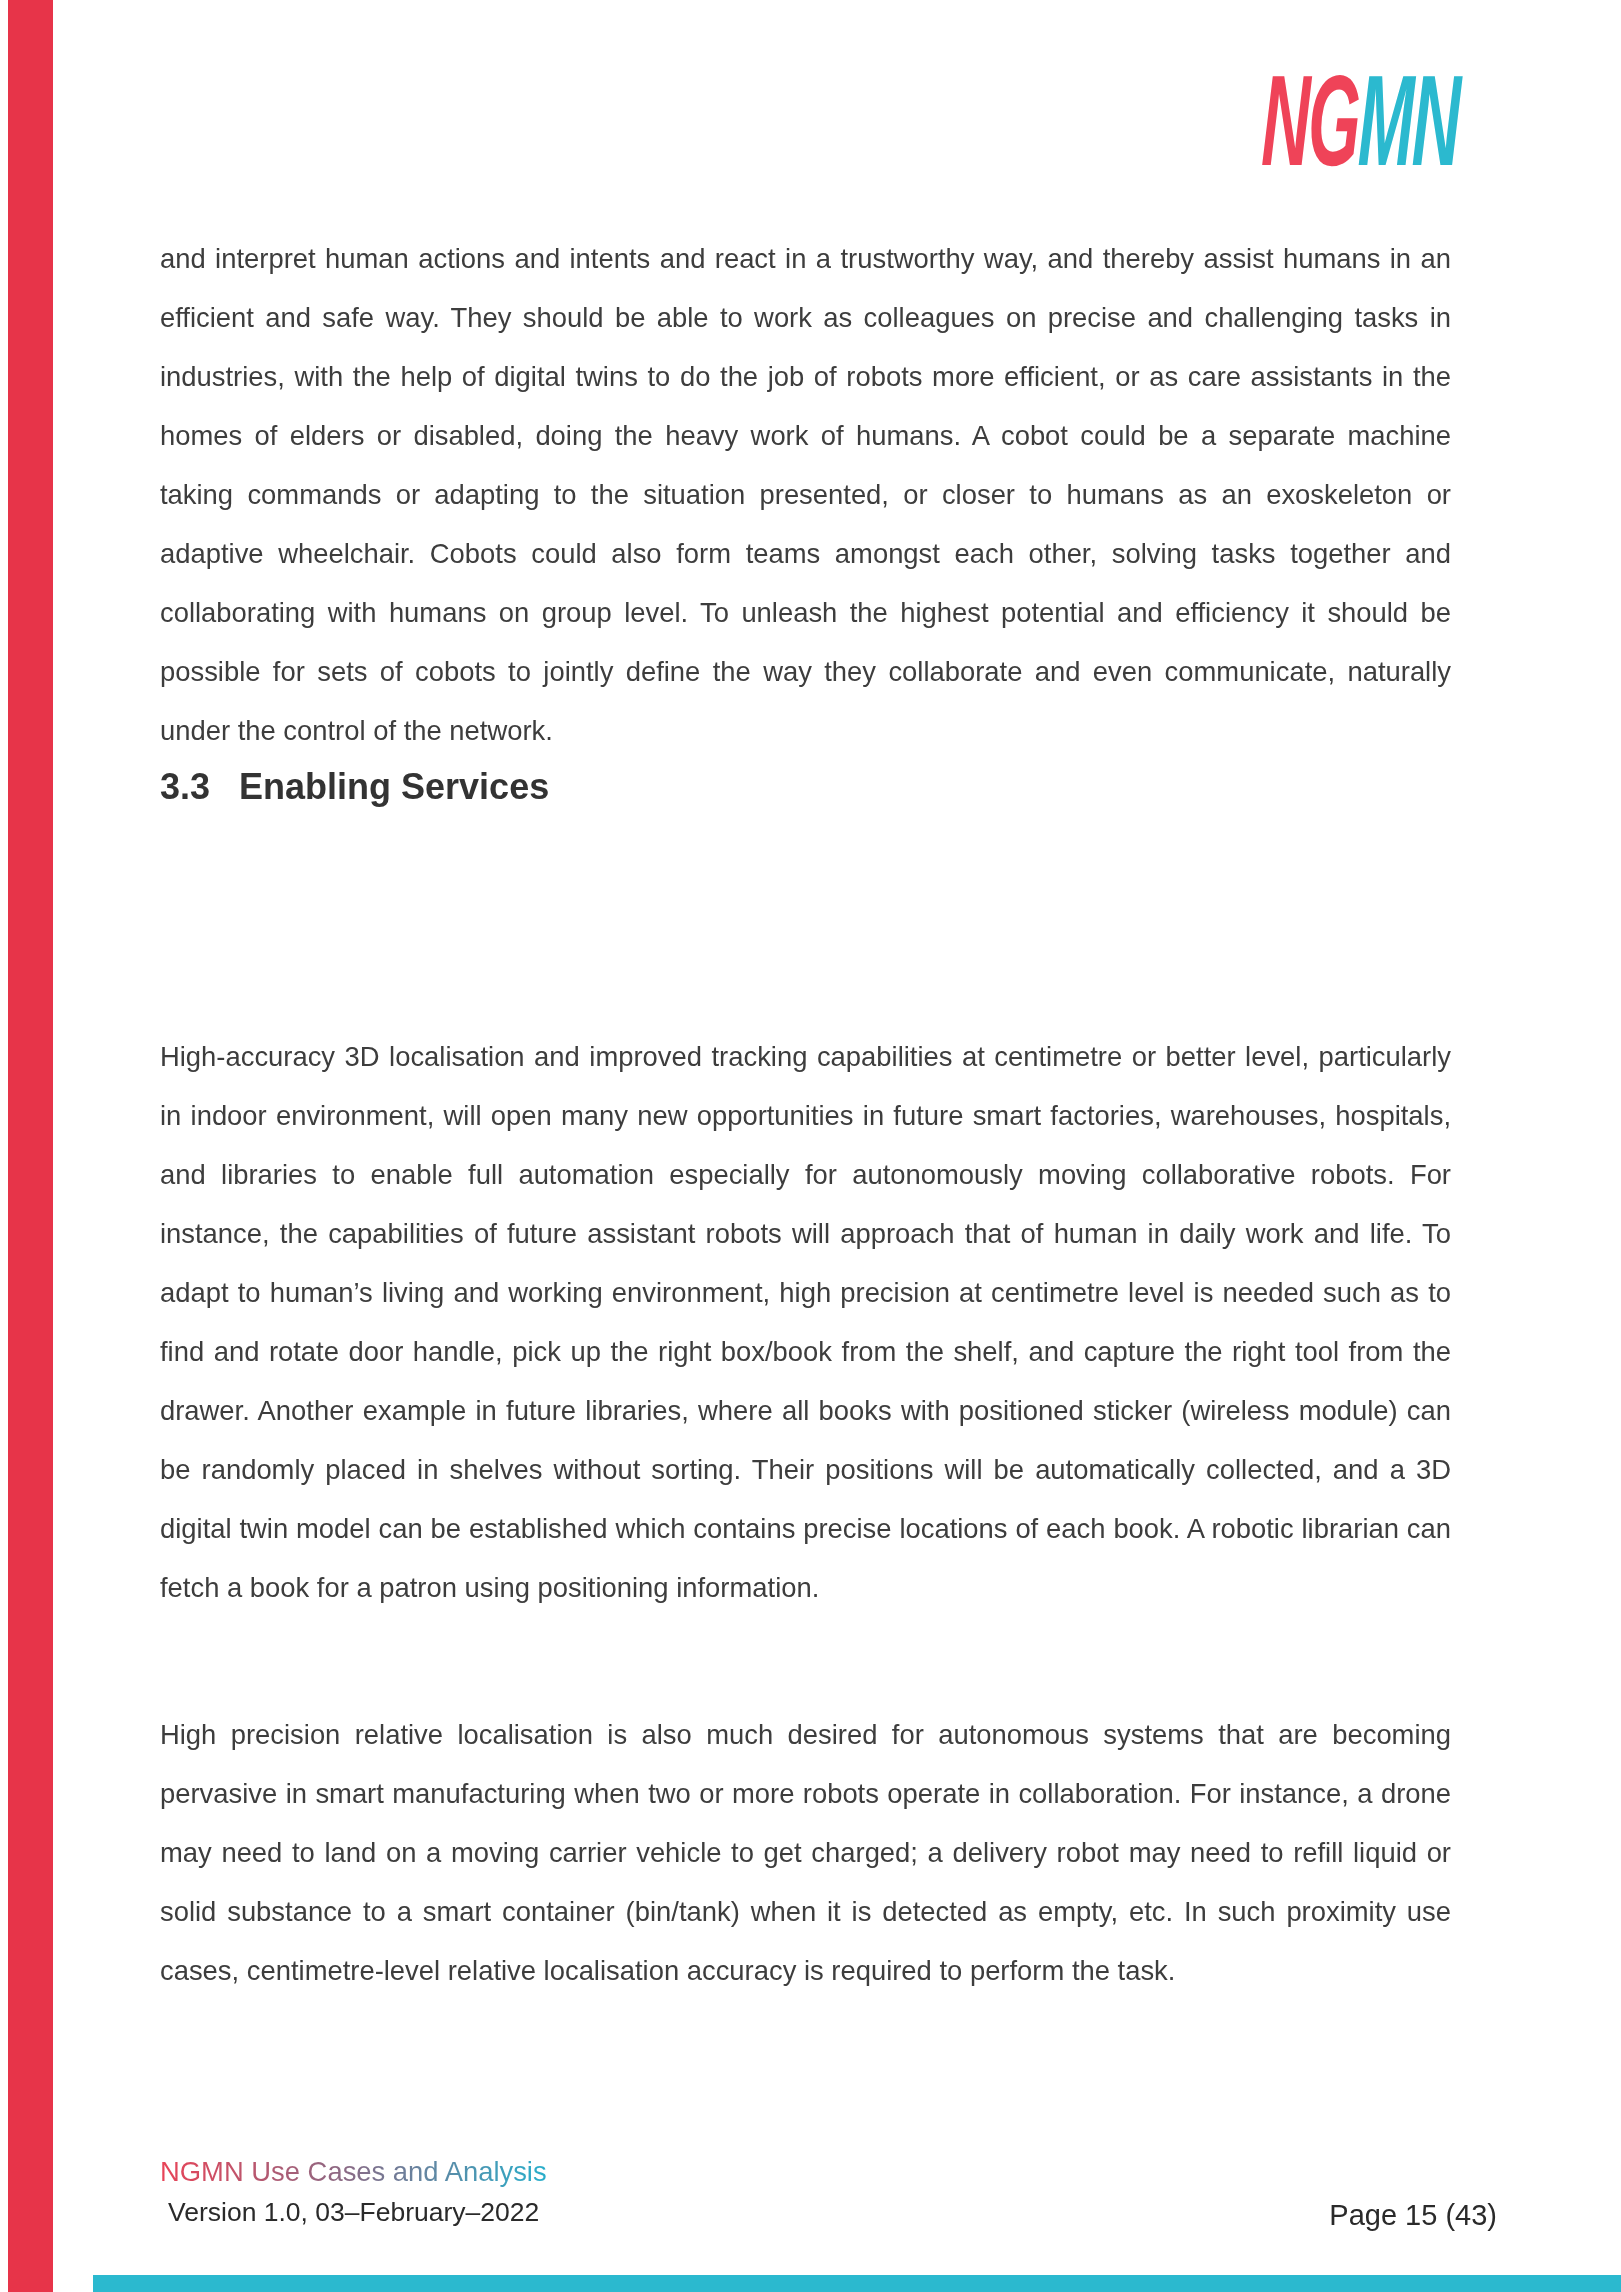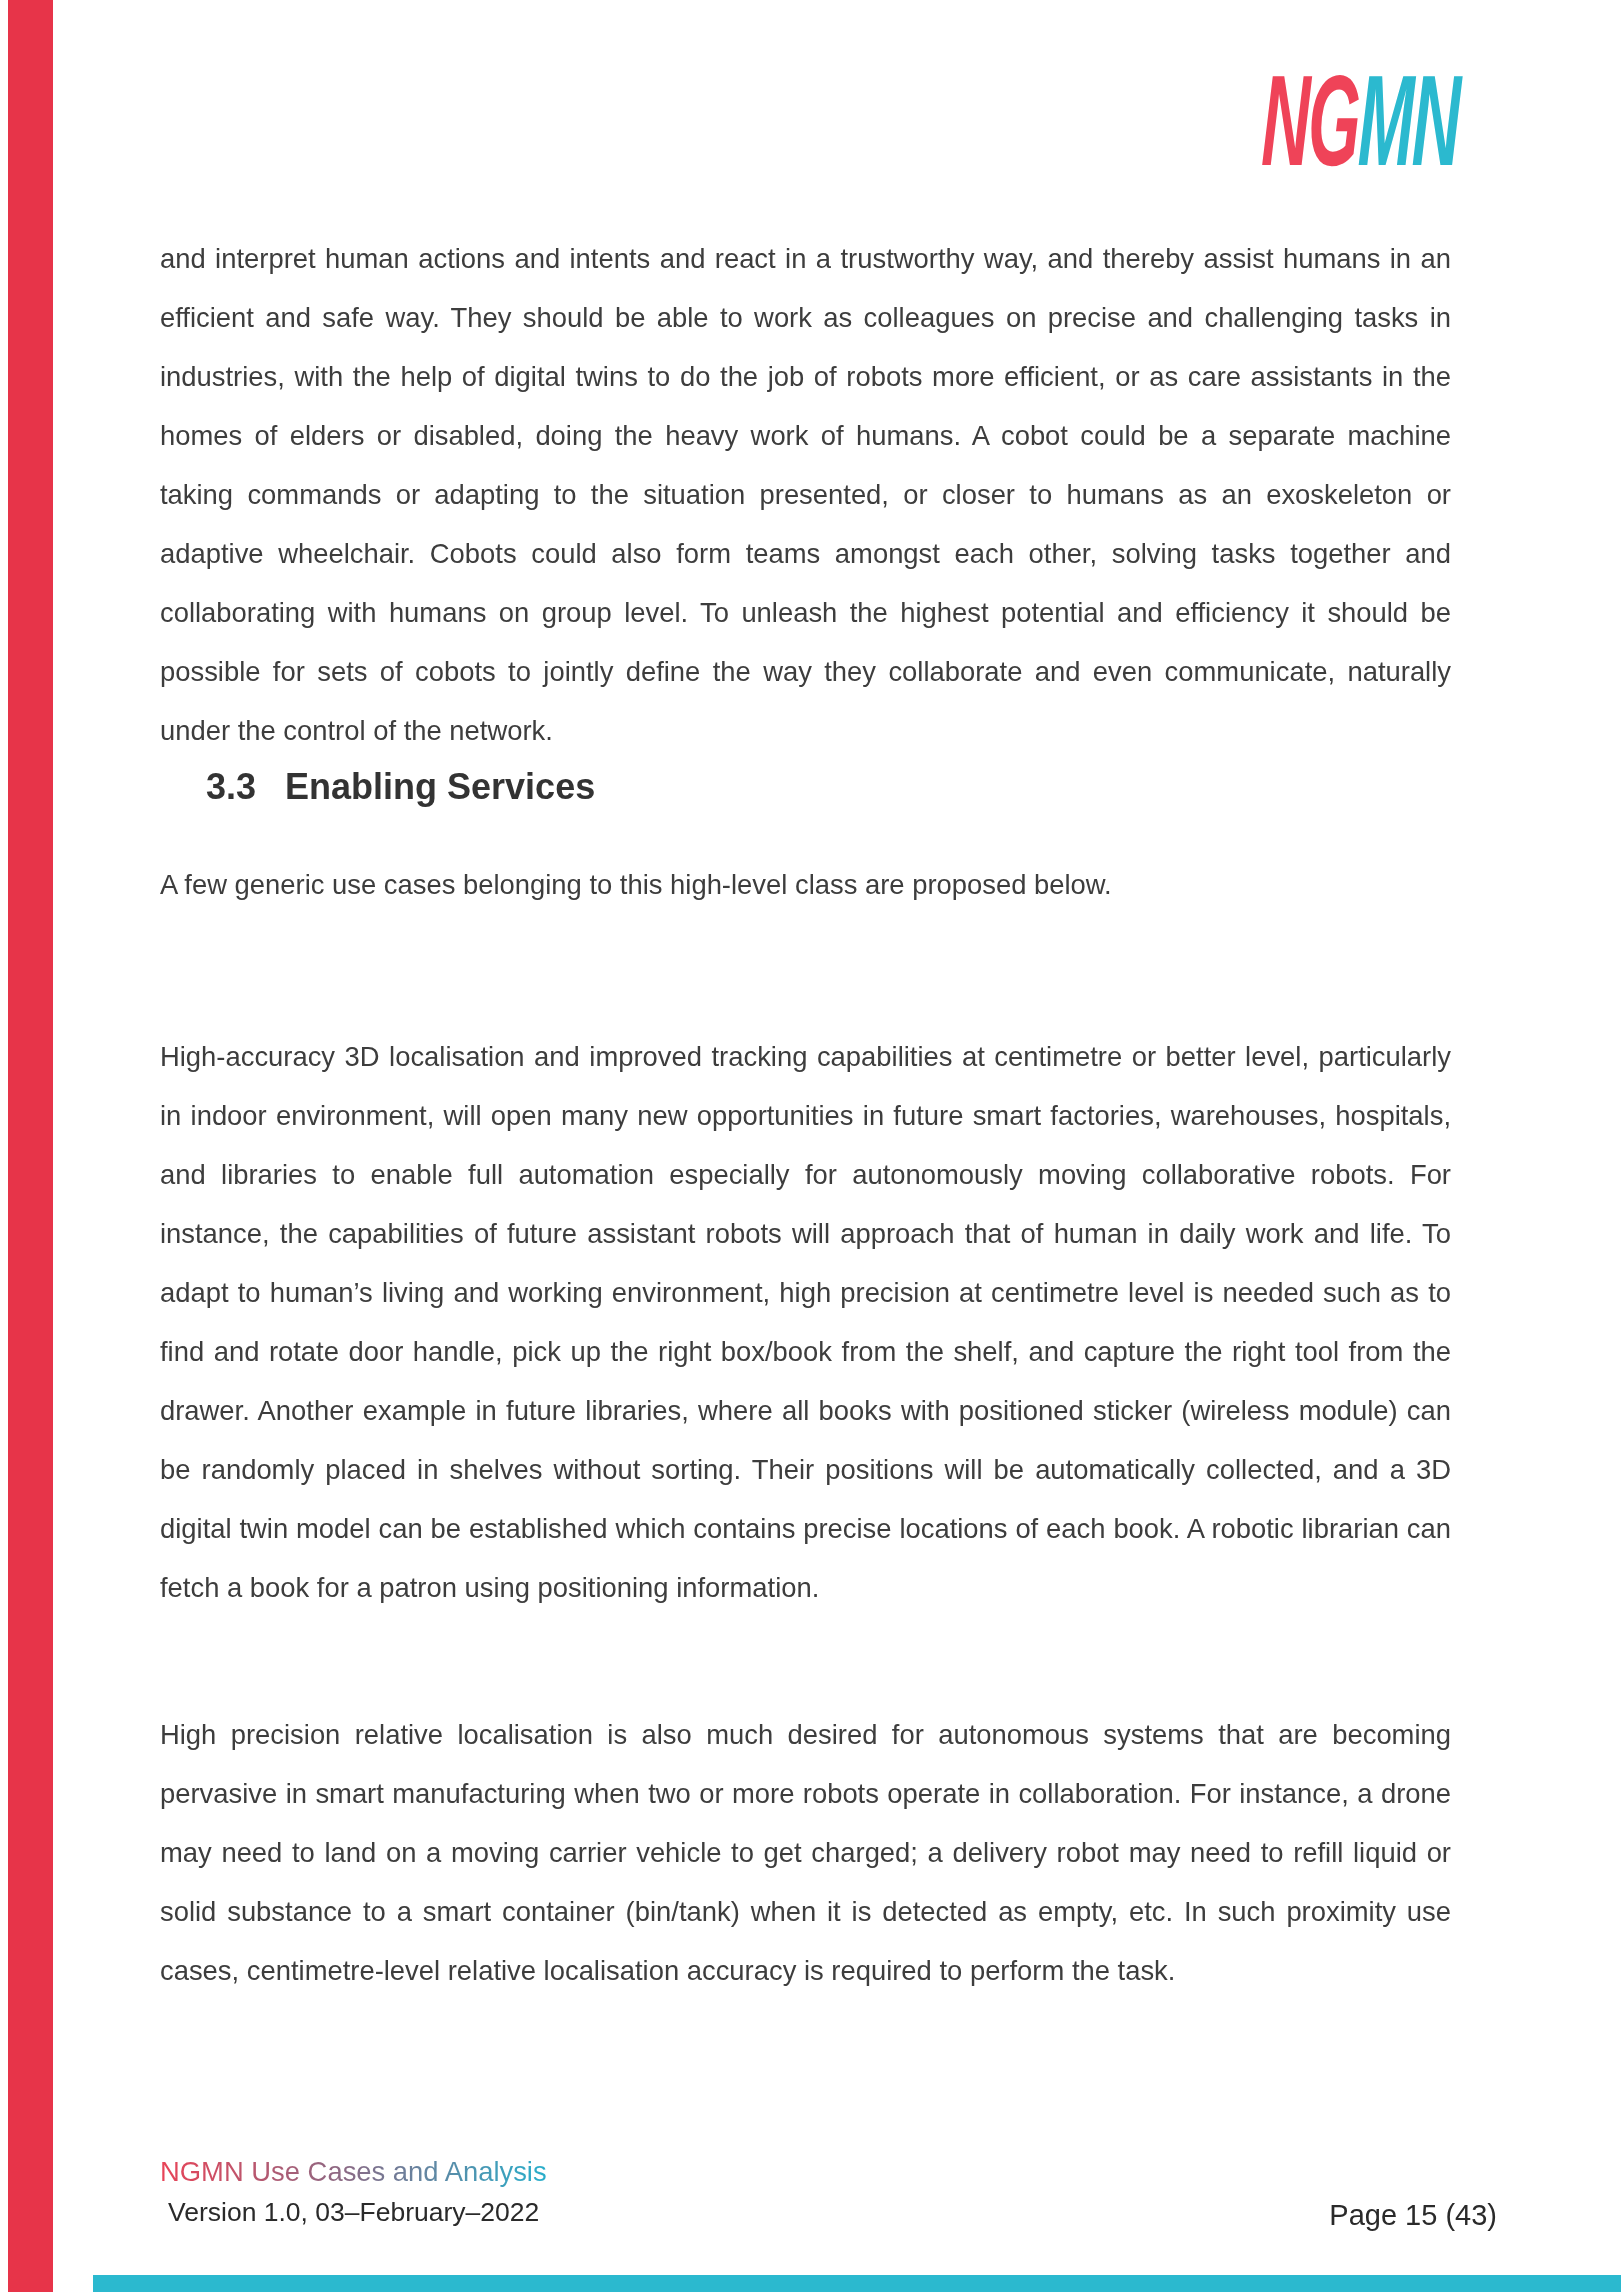--- a/index.html
+++ b/index.html
@@ -23,21 +23,21 @@
     transform:scaleX(.52) skewX(-2deg); transform-origin:100% 0;
   }
   .logo .ng{color:var(--logo-red);}
   .logo .mn{color:var(--logo-cyan);}
   .para{
     left:160px; width:1291px; font-size:27.4px; line-height:59px;
     text-align:justify; text-justify:inter-word; color:var(--body-text);
   }
   .heading{
     left:160px; width:1372px; display:flex; align-items:flex-end;
-    font-weight:bold; color:var(--heading-text); white-space:nowrap;margin-left:46px;
+    font-weight:bold; color:var(--heading-text); white-space:nowrap;
   }
   .heading-2{top:766px; font-size:36px;}
   .heading-2 .num{margin-right:29px;}
   .heading-3{top:954px; font-size:35px;}
   .heading-3 .num{margin-right:19.6px;}
   .intro{top:855px;}
   .p1{top:229px;}
   .p2{top:1027px;}
   .p3{top:1705px;}
   .footer-title{
@@ -60,21 +60,20 @@
     <span class="ng">NG</span><span class="mn">MN</span>
   </div>
 
   <div class="abs para p1">and interpret human actions and intents and react in a trustworthy way, and thereby assist humans in an efficient and safe way. They should be able to work as colleagues on precise and challenging tasks in industries, with the help of digital twins to do the job of robots more efficient, or as care assistants in the homes of elders or disabled, doing the heavy work of humans. A cobot could be a separate machine taking commands or adapting to the situation presented, or closer to humans as an exoskeleton or adaptive wheelchair. Cobots could also form teams amongst each other, solving tasks together and collaborating with humans on group level. To unleash the highest potential and efficiency it should be possible for sets of cobots to jointly define the way they collaborate and even communicate, naturally under the control of the network.</div>
 
   <div class="abs heading heading-2">
     <span class="num">3.3</span>
     <span class="ttl">Enabling Services</span>
   </div>
 
-  <div class="abs para intro">A few generic use cases belonging to this high-level class are proposed below.</div>
 
 
   <div class="abs para p2">High-accuracy 3D localisation and improved tracking capabilities at centimetre or better level, particularly in indoor environment, will open many new opportunities in future smart factories, warehouses, hospitals, and libraries to enable full automation especially for autonomously moving collaborative robots. For instance, the capabilities of future assistant robots will approach that of human in daily work and life. To adapt to human’s living and working environment, high precision at centimetre level is needed such as to find and rotate door handle, pick up the right box/book from the shelf, and capture the right tool from the drawer. Another example in future libraries, where all books with positioned sticker (wireless module) can be randomly placed in shelves without sorting. Their positions will be automatically collected, and a 3D digital twin model can be established which contains precise locations of each book. A robotic librarian can fetch a book for a patron using positioning information.</div>
 
   <div class="abs para p3">High precision relative localisation is also much desired for autonomous systems that are becoming pervasive in smart manufacturing when two or more robots operate in collaboration. For instance, a drone may need to land on a moving carrier vehicle to get charged; a delivery robot may need to refill liquid or solid substance to a smart container (bin/tank) when it is detected as empty, etc. In such proximity use cases, centimetre-level relative localisation accuracy is required to perform the task.</div>
 
   <div class="abs footer-title">NGMN Use Cases and Analysis</div>
   <div class="abs footer-version">Version 1.0, 03–February–2022</div>
   <div class="abs footer-page">Page 15 (43)</div>
 

